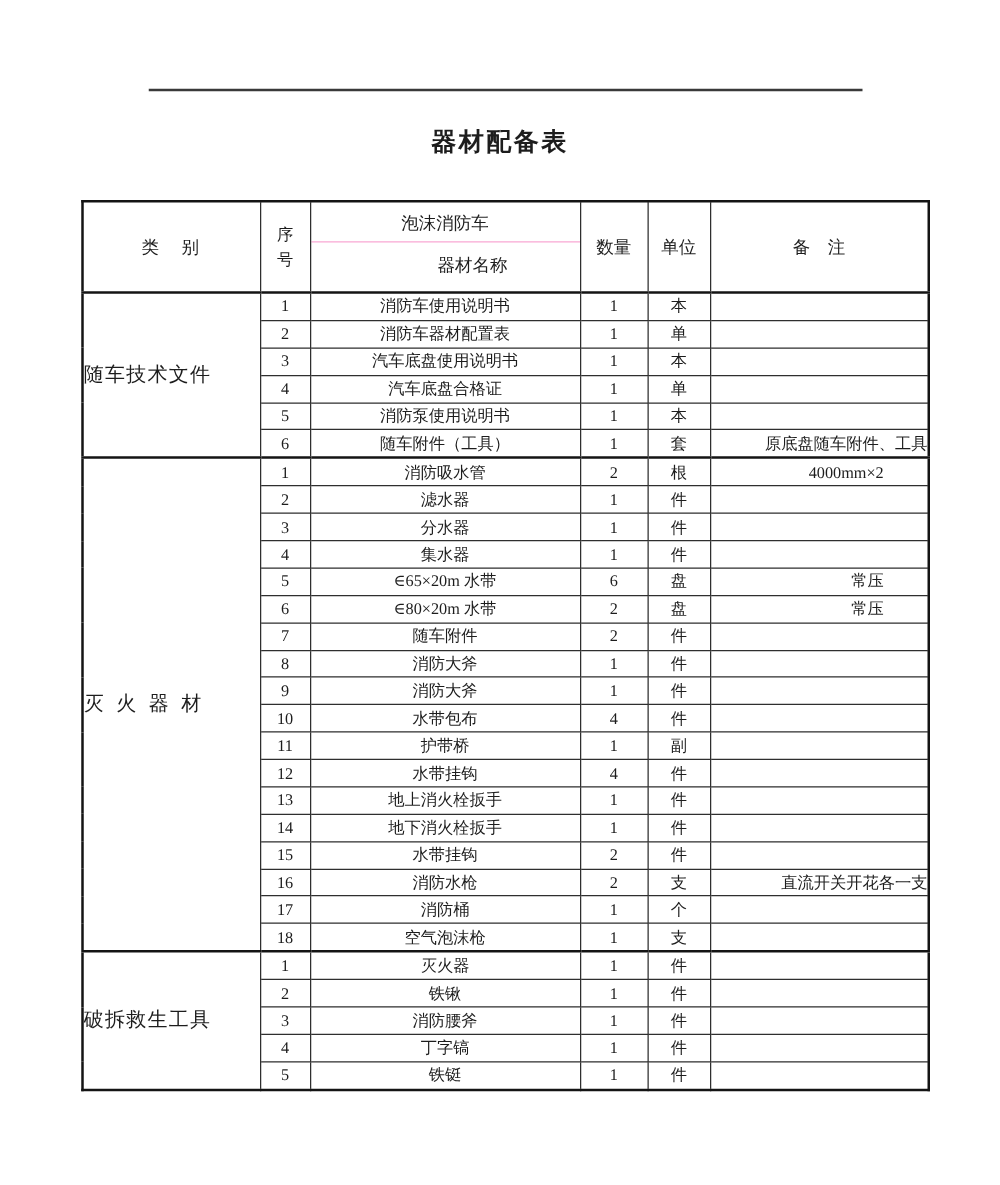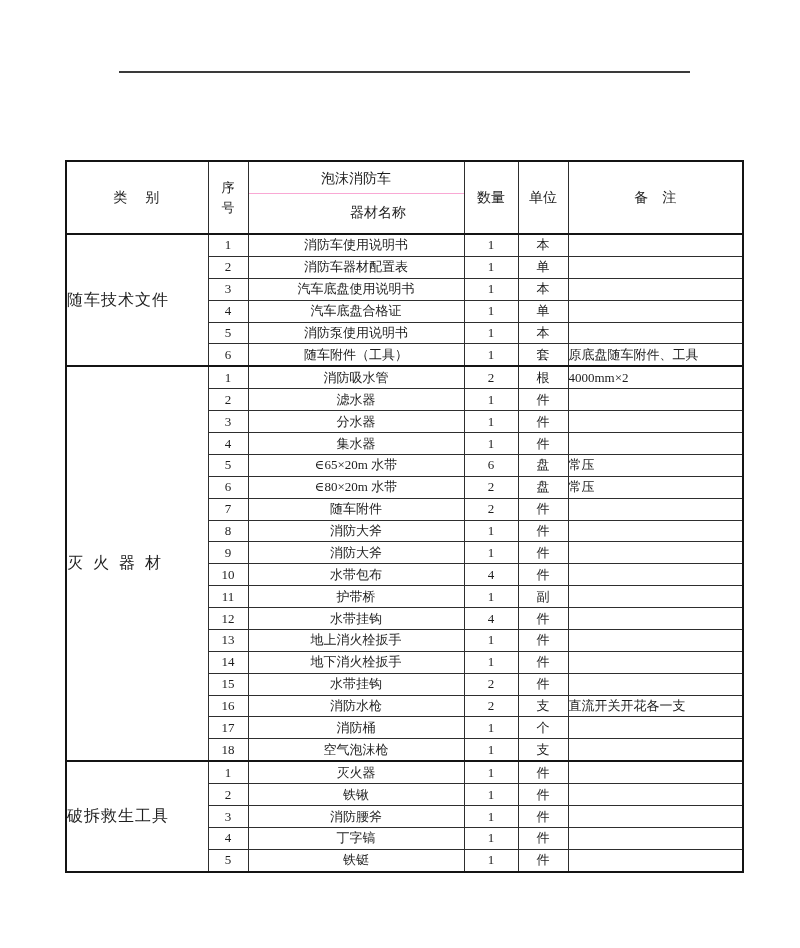--- a/index.html
+++ b/index.html
@@ -91,34 +91,35 @@
     vertical-align: middle;
     font-size: 13px;
   }
   td.name {
     text-align: center;
     vertical-align: middle;
     font-size: 13px;
     padding-left: 9px;
   }
   td.remark {
-    text-align: left;
+    text-align: right;
     vertical-align: middle;
     font-size: 13px;
   }
-  td.remark.short { padding-right: 48px; }
+  td.remark.short { padding-right: 35px; }
   tr.section-start td { border-top: 2px solid #141414; }
 </style>
 </head>
 <body>
 
 <div class="page">
 
   <div class="header-rule"></div>
 
+  <div class="doc-title">器材配备表</div>
 
   <table class="equip">
     <colgroup>
       <col style="width:142px">
       <col style="width:40px">
       <col style="width:216px">
       <col style="width:54px">
       <col style="width:50px">
       <col style="width:175px">
     </colgroup>

